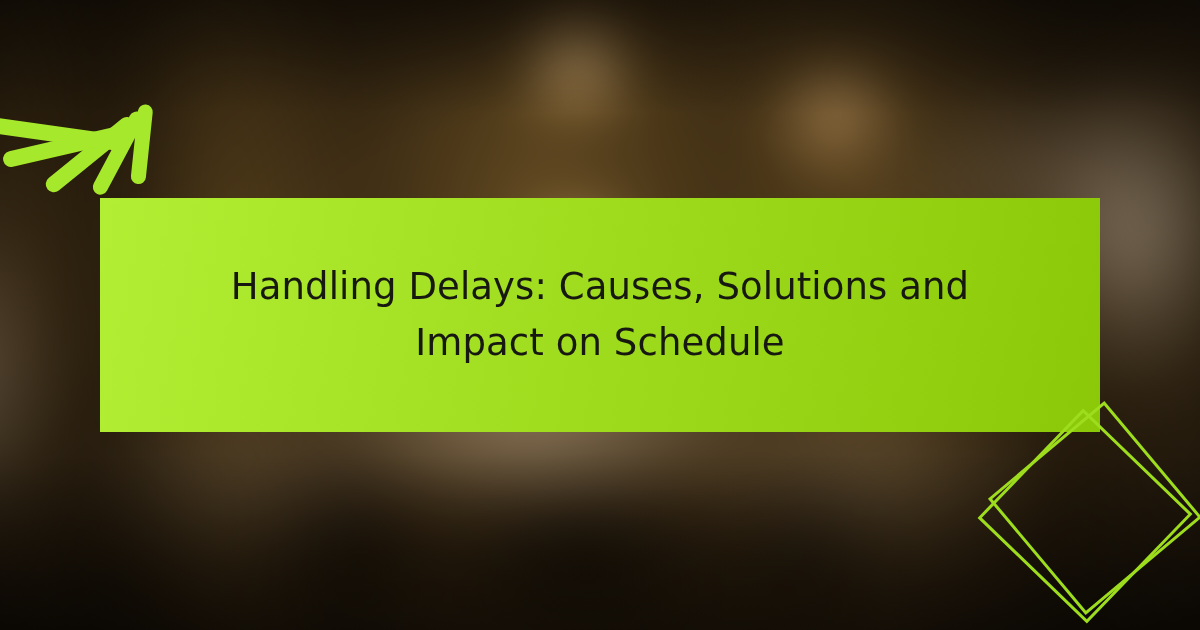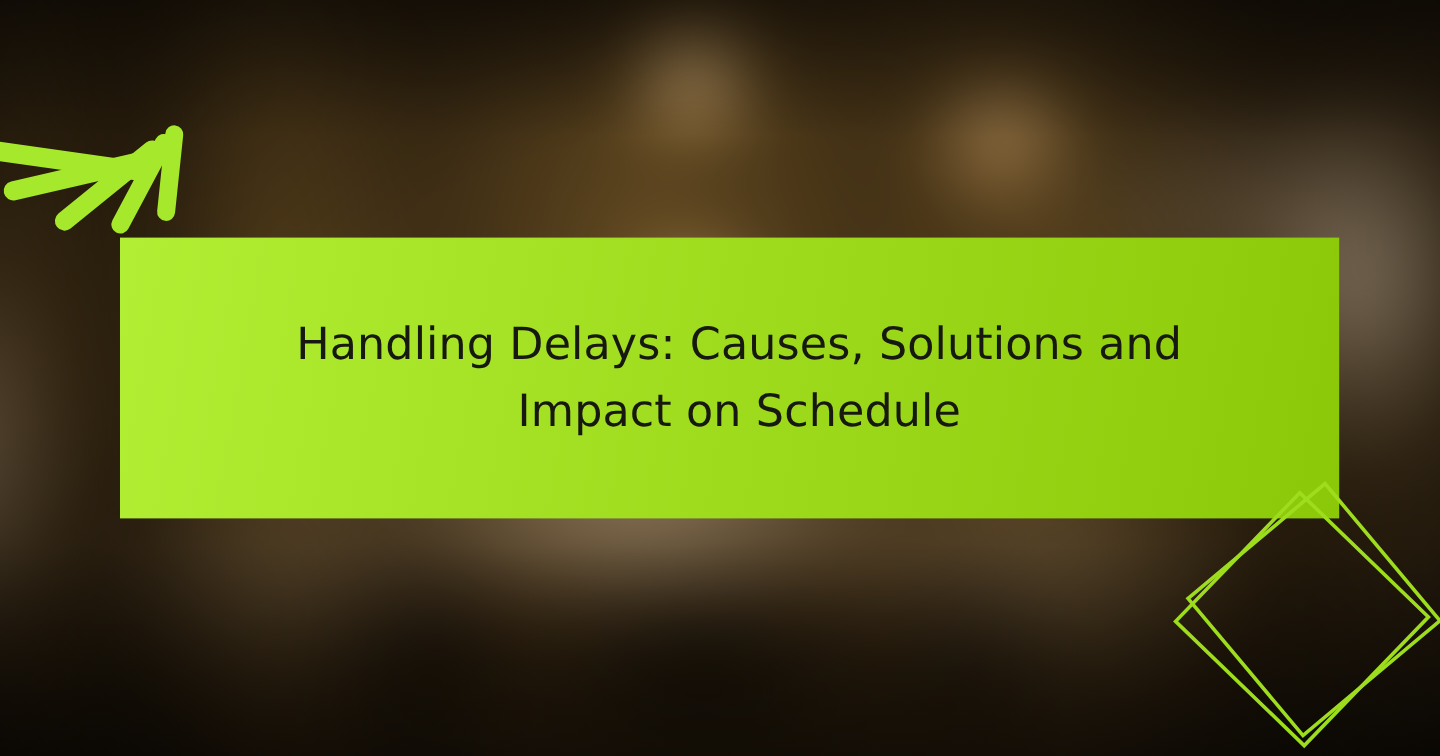--- a/index.html
+++ b/index.html
@@ -78,21 +78,20 @@
   #banner {
     position: absolute;
     left: 100px;
     top: 198px;
     width: 1000px;
     height: 234px;
     background: linear-gradient(100deg, #b2ee33 0%, #a7e92c 30%, #9bdc1c 62%, #8bc908 100%);
     display: flex;
     align-items: center;
     justify-content: center;
-    padding-left: 16px;
   }
   #title {
     margin: 0;
     width: 780px;
     text-align: center;
     color: #17180f;
     font-family: "DejaVu Sans", sans-serif;
     font-size: 37px;
     font-weight: 400;
     line-height: 1.52;

